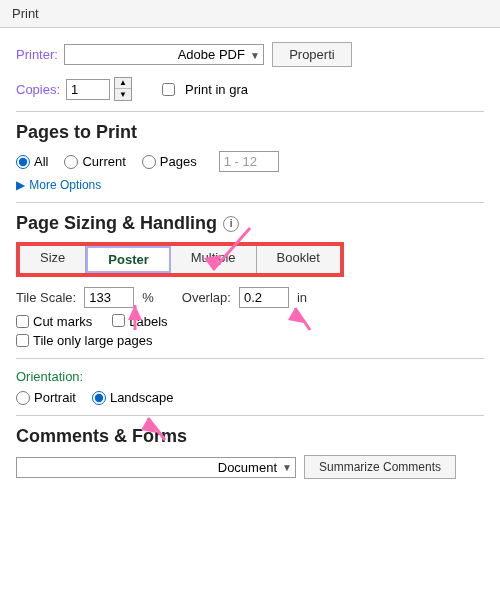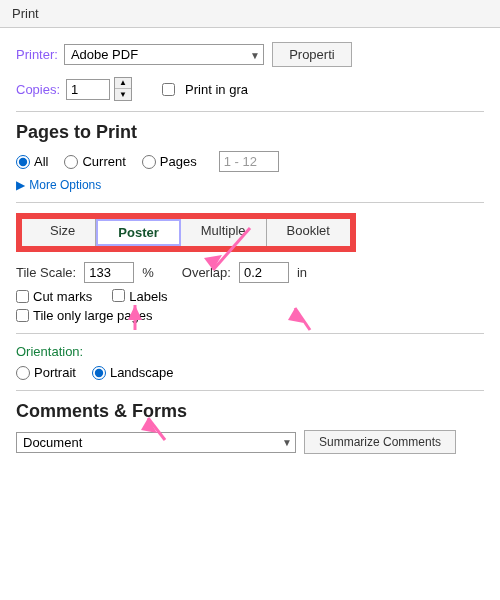--- a/index.html
+++ b/index.html
@@ -47,20 +47,21 @@
     select {
       appearance: none;
       -webkit-appearance: none;
       border: 1px solid #999;
       background: #fff;
       padding: 2px 18px 2px 6px;
       font-size: 13px;
       min-width: 200px;
       cursor: pointer;
       outline: none;
+      text-align: right;
     }
     .select-arrow {
       position: absolute;
       right: 4px;
       top: 50%;
       transform: translateY(-50%);
       pointer-events: none;
       font-size: 10px;
       color: #555;
     }
@@ -158,24 +159,23 @@
       display: inline-flex;
       align-items: center;
       justify-content: center;
       font-size: 10px;
       color: #555;
       cursor: pointer;
     }
     .tab-row {
       display: flex;
       margin-bottom: 10px;
-      border: 6px solid #ef4444;
+      border: 4px solid #ef4444;
       background: #f5f5f5;
       width: fit-content;
-      padding-left: 8px;
     }
     .tab {
       padding: 4px 20px;
       cursor: pointer;
       font-size: 13px;
       border-right: 1px solid #aaa;
       background: #f5f5f5;
       color: #333;
     }
     .tab:last-child { border-right: none; }
@@ -289,20 +289,24 @@
       </label>
       <input type="text" class="pages-input" value="1 - 12" style="color: rgb(153, 153, 153); width: 60px;">
     </div>
     <div class="more-options">
       <span>▶</span>
       <span>More Options</span>
     </div>
 
     <hr class="divider">
 
+    <div class="page-sizing-header">
+      <span class="section-title" style="margin:0;">Page Sizing &amp; Handling</span>
+      <span class="info-icon">i</span>
+    </div>
 
     <div class="tab-row">
       <div class="tab">Size</div>
       <div class="tab active">Poster</div>
       <div class="tab">Multiple</div>
       <div class="tab">Booklet</div>
     </div>
 
     <div class="tile-row">
       <span class="tile-label">Tile Scale:</span>

